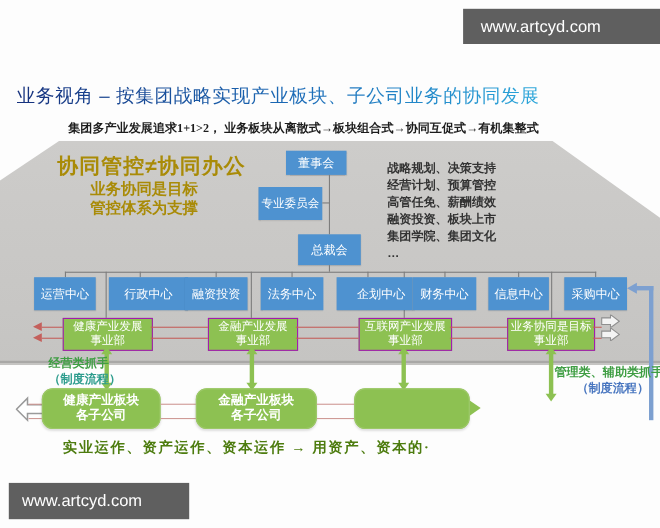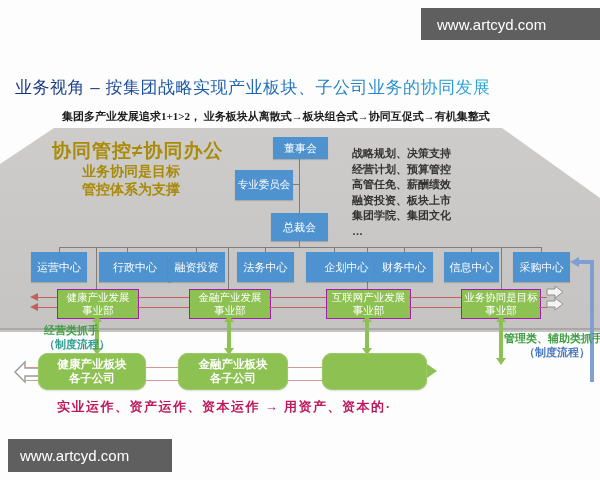--- a/index.html
+++ b/index.html
@@ -19,21 +19,21 @@
   
   .trap{left:0;top:128px;width:600px;height:204px;background:linear-gradient(180deg,#cdccca,#c5c4c2);
         clip-path:polygon(54px 0,502px 0,600px 70px,600px 204px,0 204px,0 36px);}
   .trap-edge{left:0;top:328px;width:600px;height:2px;background:#a9a8a6;}
   
   .gold-big{left:52px;top:138px;font-size:19px;font-weight:bold;color:#a98b07;letter-spacing:1px;}
   .gold-s1{left:82px;top:163px;font-size:14px;font-weight:bold;color:#a98b07;}
   .gold-s2{left:82px;top:181px;font-size:14px;font-weight:bold;color:#a98b07;}
   
   .bbox{background:#4e92d0;color:#fff;display:flex;align-items:center;justify-content:center;text-align:center;box-shadow:0 1px 1px rgba(0,0,0,.15);}
-  .gov1{left:273px;top:137px;width:55px;height:22px;font-size:11px;}
+  .gov1{left:260px;top:137px;width:55px;height:22px;font-size:11px;}
   .gov2{left:235px;top:170px;width:58px;height:30px;font-size:10.5px;}
   .gov3{left:271px;top:213px;width:57px;height:28px;font-size:11px;}
   
   .rnote{left:352px;top:146px;font-size:11px;line-height:15.5px;color:#333;font-weight:600;white-space:pre-line;}
   
   .ln{background:#7d7d7d;}
   
   .center-box{top:252px;height:30px;font-size:11px;}
   
   .gbox{background:#8dc152;border:1px solid #a21caf;color:#fff;display:flex;align-items:center;justify-content:center;text-align:center;white-space:pre-line;line-height:1.2;}
@@ -52,21 +52,21 @@
   
   .handle1a{left:44px;top:323px;font-size:11px;font-weight:bold;color:#3f9e43;}
   .handle1b{left:44px;top:337px;font-size:11px;font-weight:bold;color:#2f9d8e;}
   .handle2a{left:504px;top:331px;font-size:11px;font-weight:bold;color:#3f9e43;}
   .handle2b{left:524px;top:345px;font-size:11px;font-weight:bold;color:#4a77c0;}
   
   .sub-box{top:353px;height:37px;font-size:11.5px;font-weight:bold;border-radius:10px;border:none;box-shadow:inset 0 0 0 1px #9cc867,0 1px 2px rgba(0,0,0,.12);}
   .bump{width:0;height:0;border-top:7px solid transparent;border-bottom:7px solid transparent;border-left:10px solid #8dc152;}
   .h-pink{height:1px;background:#cf9a96;}
   
-  .bnote{left:57px;top:398px;font-size:13px;font-weight:bold;color:#be185d;font-family:"Liberation Serif",serif;letter-spacing:1.5px;}
+  .bnote{left:57px;top:398px;font-size:13px;font-weight:bold;color:#4d7c0f;font-family:"Liberation Serif",serif;letter-spacing:1.5px;}
 </style>
 </head>
 <body>
 
 <div class="abs wm wm-top">
     <span>www.artcyd.com</span>
   </div>
 <div class="abs wm wm-bottom">
     <span>www.artcyd.com</span>
   </div>

